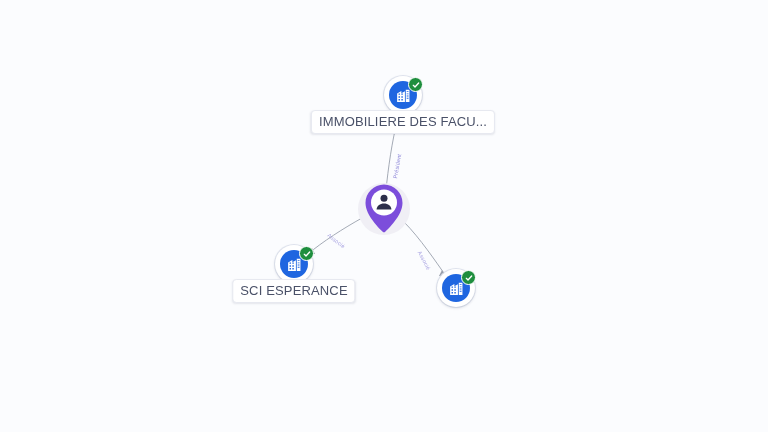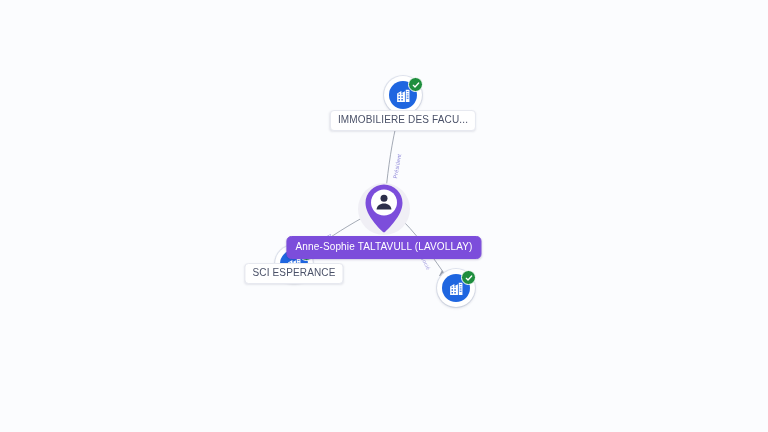--- a/index.html
+++ b/index.html
@@ -99,21 +99,21 @@
     margin-left: -20px;
     margin-top: -29px;
   }
   .person-pin svg { display: block; }
 
   
   .chip {
     position: absolute;
     transform: translate(-50%, 0);
     white-space: nowrap;
-    font-size: 10px;
+    font-size: 13px;
     line-height: 1;
     padding: 4px 7px 5px 7px;
     border-radius: 4px;
     letter-spacing: 0.15px;
   }
   .chip-company {
     background: #ffffff;
     color: #4a5168;
     border: 1px solid #e7e9f0;
     box-shadow: 0 1px 2px rgba(30,40,80,0.10);
@@ -185,21 +185,21 @@
         <path d="M3 21V9.2l6-3.4v3.1l5-2.8V21H3zm2-2h2v-2H5v2zm0-4h2v-2H5v2zm0-4h2V9H5v2zm4 8h2v-2H9v2zm0-4h2v-2H9v2zm0-4h2V9H9v2z"></path>
         <path d="M15.2 4h5.2v17h-5.2V4zm1.3 3.2h2.6V5.9h-2.6v1.3zm0 3.1h2.6V9h-2.6v1.3zm0 3.1h2.6v-1.3h-2.6v1.3zm0 3.1h2.6v-1.3h-2.6v1.3z"></path>
       </svg>
     </div>
     <div class="verified-badge">
       <svg width="8" height="8" viewBox="0 0 24 24" fill="none" stroke="#ffffff" stroke-width="4" stroke-linecap="round" stroke-linejoin="round">
         <polyline points="4,13 9,18 20,6"></polyline>
       </svg>
     </div>
   </div>
-  <div class="chip chip-company" style="left:294px; top:263px;">SCI ESPERANCE</div>
+  <div class="chip chip-company" style="left:294px; top:279px;">SCI ESPERANCE</div>
 
   <div class="node" style="left:456px; top:288px;">
     <div class="company-ring"></div>
     <div class="company-disc">
       <svg width="17" height="17" viewBox="0 0 24 24" fill="#ffffff">
         <path d="M3 21V9.2l6-3.4v3.1l5-2.8V21H3zm2-2h2v-2H5v2zm0-4h2v-2H5v2zm0-4h2V9H5v2zm4 8h2v-2H9v2zm0-4h2v-2H9v2zm0-4h2V9H9v2z"></path>
         <path d="M15.2 4h5.2v17h-5.2V4zm1.3 3.2h2.6V5.9h-2.6v1.3zm0 3.1h2.6V9h-2.6v1.3zm0 3.1h2.6v-1.3h-2.6v1.3zm0 3.1h2.6v-1.3h-2.6v1.3z"></path>
       </svg>
     </div>
     <div class="verified-badge">
@@ -215,15 +215,14 @@
       <svg width="40" height="50" viewBox="0 0 40 50">
         <path d="M20 1.5c-10.2 0-18.5 8.3-18.5 18.5 0 12.4 14.6 26.3 17.2 28.7.7.7 1.9.7 2.6 0C23.9 46.3 38.5 32.4 38.5 20 38.5 9.8 30.2 1.5 20 1.5z" fill="#7c4ddb"></path>
         <circle cx="20" cy="19.5" r="13" fill="#ffffff"></circle>
         <g fill="#2c2f4a">
           <circle cx="20" cy="15.2" r="3.5"></circle>
           <path d="M12.6 26.5c0-3.6 3.3-6.1 7.4-6.1s7.4 2.5 7.4 6.1H12.6z"></path>
         </g>
       </svg>
     </div>
   </div>
-  <div class="chip chip-person" style="left:384px; top:236px;">Anne-Sophie TALTAVULL (LAVOLLAY)</div>
 
 </div>
 
 </body></html>

